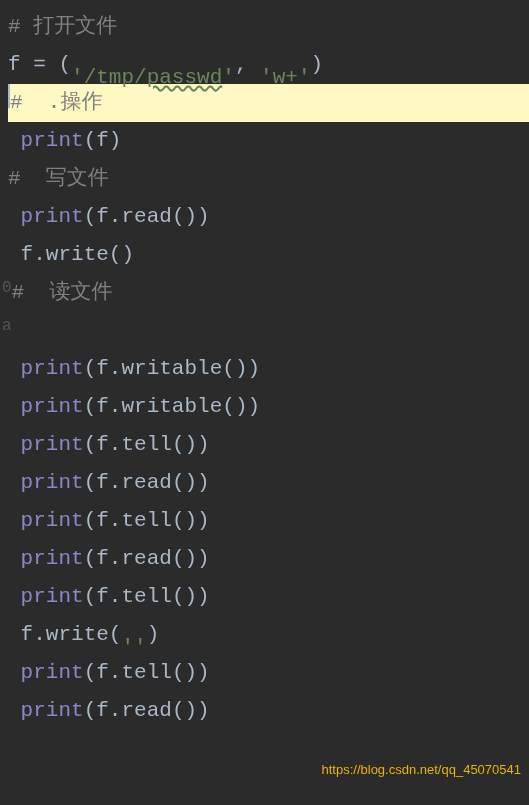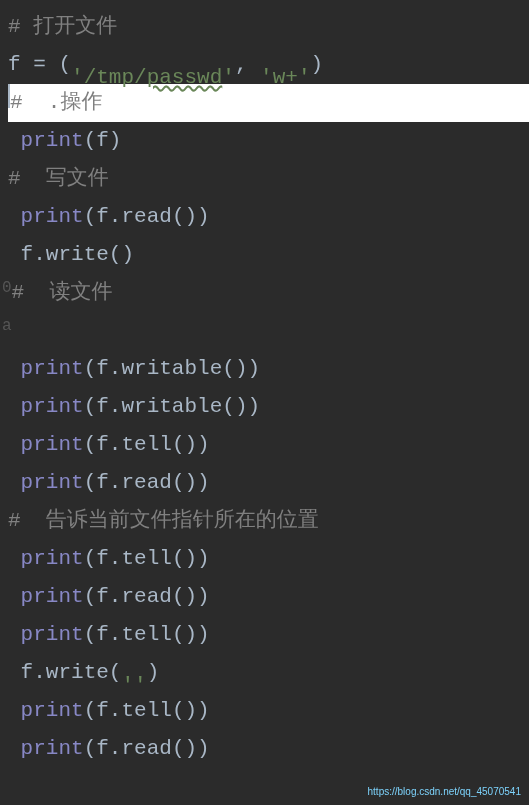--- a/index.html
+++ b/index.html
@@ -18,21 +18,21 @@
       overflow: hidden;
       position: relative;
       padding: 8px 0 0 8px;
     }
     .line {
       white-space: pre;
       height: 38px;
       display: flex;
     }
     .line.highlighted {
-      background: #ffffff;
+      background: #fef9c3;
     }
     .comment { color: #808080; }
     .identifier { color: #a9b7c6; }
     .builtin { color: #8888c6; }
     .punct { color: #a9b7c6; }
     .paren { color: #a9b7c6; }
     .string { color: #6a8759; margin-top: 13px; }
     .string-underline { text-decoration: underline; text-decoration-style: wavy; text-decoration-color: #6a8759; }
     .operator { color: #a9b7c6; }
     .cursor {
@@ -43,45 +43,44 @@
       vertical-align: middle;
     }
     .gutter-hint {
       position: absolute;
       left: 0;
       color: #555;
       font-size: 16px;
     }
     .watermark {
       position: absolute;
-      bottom: 4px;
+      bottom: 24px;
       right: 8px;
-      font-size: 10px;
-      color: #7dd3fc;
+      font-size: 13px;
+      color: #eab308;
       font-family: Arial, sans-serif;
     }
   </style>
 </head>
 <body>
 
 <div id="editor">
     <div class="line"><span class="comment"># 打开文件</span></div>
     <div class="line"><span class="identifier">f</span><span class="operator"> = </span><span class="paren">(</span><span class="string">'/tmp/</span><span class="string string-underline">passwd</span><span class="string">'</span><span class="punct">, </span><span class="string">'w+'</span><span class="paren">)</span></div>
     <div class="line highlighted"><span class="cursor"></span><span class="comment">#  .操作</span></div>
     <div class="line"><span class="identifier"> </span><span class="builtin">print</span><span class="paren">(</span><span class="identifier">f</span><span class="paren">)</span></div>
     <div class="line"><span class="comment">#  写文件</span></div>
     <div class="line"><span class="identifier"> </span><span class="builtin">print</span><span class="paren">(</span><span class="identifier">f</span><span class="punct">.</span><span class="identifier">read</span><span class="paren">(</span><span class="paren">)</span><span class="paren">)</span></div>
     <div class="line"><span class="identifier"> </span><span class="identifier">f</span><span class="punct">.</span><span class="identifier">write</span><span class="paren">(</span><span class="paren">)</span></div>
     <div class="line"><span class="comment gutter-hint" style="position: static; margin-left: -6px;">0</span><span class="comment">#  读文件</span></div>
     <div class="line"><span class="comment gutter-hint" style="position: static; margin-left: -6px;">a</span></div>
     <div class="line"><span class="identifier"> </span><span class="builtin">print</span><span class="paren">(</span><span class="identifier">f</span><span class="punct">.</span><span class="identifier">writable</span><span class="paren">(</span><span class="paren">)</span><span class="paren">)</span></div>
     <div class="line"><span class="identifier"> </span><span class="builtin">print</span><span class="paren">(</span><span class="identifier">f</span><span class="punct">.</span><span class="identifier">writable</span><span class="paren">(</span><span class="paren">)</span><span class="paren">)</span></div>
     <div class="line"><span class="identifier"> </span><span class="builtin">print</span><span class="paren">(</span><span class="identifier">f</span><span class="punct">.</span><span class="identifier">tell</span><span class="paren">(</span><span class="paren">)</span><span class="paren">)</span></div>
     <div class="line"><span class="identifier"> </span><span class="builtin">print</span><span class="paren">(</span><span class="identifier">f</span><span class="punct">.</span><span class="identifier">read</span><span class="paren">(</span><span class="paren">)</span><span class="paren">)</span></div>
-    <div class="line"><span class="comment">#  告诉当前文件指针所在的位置</span></div>
     <div class="line"><span class="identifier"> </span><span class="builtin">print</span><span class="paren">(</span><span class="identifier">f</span><span class="punct">.</span><span class="identifier">tell</span><span class="paren">(</span><span class="paren">)</span><span class="paren">)</span></div>
     <div class="line"><span class="identifier"> </span><span class="builtin">print</span><span class="paren">(</span><span class="identifier">f</span><span class="punct">.</span><span class="identifier">read</span><span class="paren">(</span><span class="paren">)</span><span class="paren">)</span></div>
     <div class="line"><span class="identifier"> </span><span class="builtin">print</span><span class="paren">(</span><span class="identifier">f</span><span class="punct">.</span><span class="identifier">tell</span><span class="paren">(</span><span class="paren">)</span><span class="paren">)</span></div>
     <div class="line"><span class="identifier"> </span><span class="identifier">f</span><span class="punct">.</span><span class="identifier">write</span><span class="paren">(</span><span class="string">'</span><span class="string">'</span><span class="paren">)</span></div>
     <div class="line"><span class="identifier"> </span><span class="builtin">print</span><span class="paren">(</span><span class="identifier">f</span><span class="punct">.</span><span class="identifier">tell</span><span class="paren">(</span><span class="paren">)</span><span class="paren">)</span></div>
     <div class="line"><span class="identifier"> </span><span class="builtin">print</span><span class="paren">(</span><span class="identifier">f</span><span class="punct">.</span><span class="identifier">read</span><span class="paren">(</span><span class="paren">)</span><span class="paren">)</span></div>
   </div>
 
 <div class="watermark">https://blog.csdn.net/qq_45070541</div>
 

